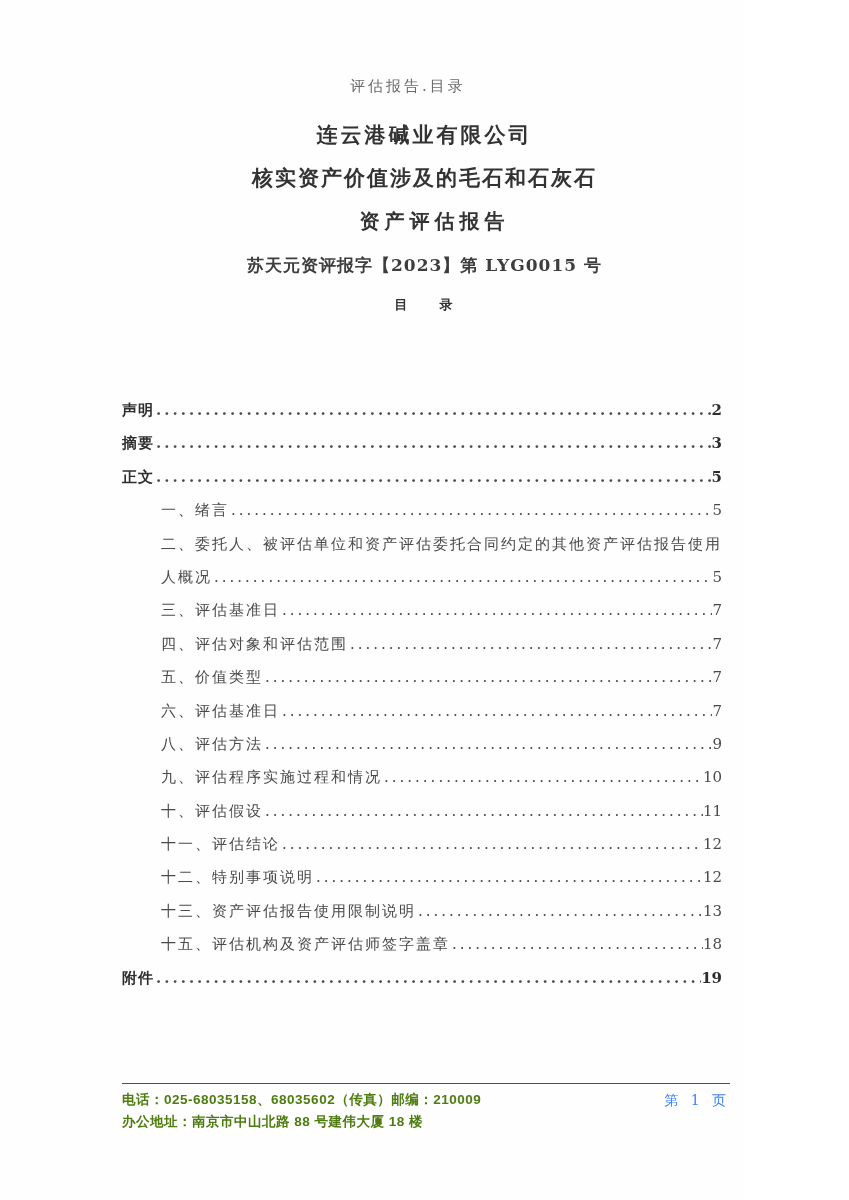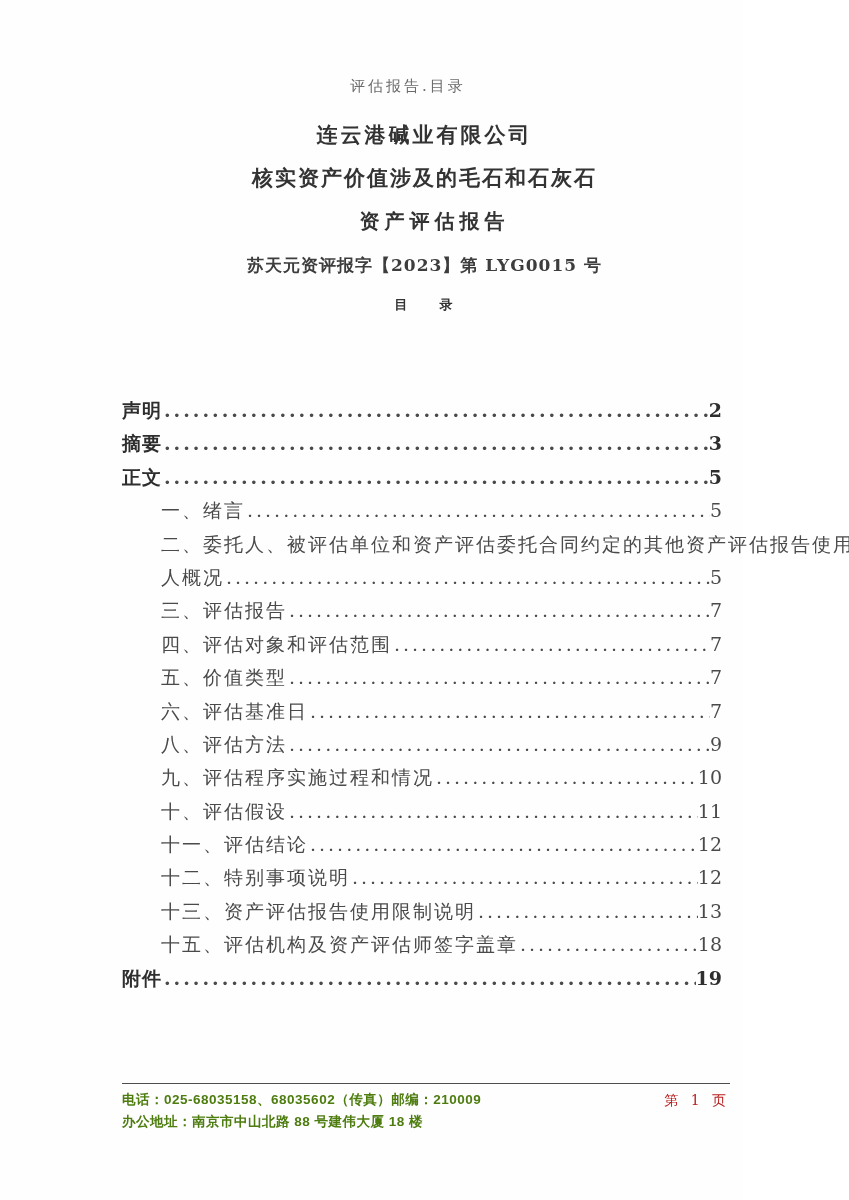--- a/index.html
+++ b/index.html
@@ -29,21 +29,21 @@
   .toc-heading{
     position:absolute;top:296px;left:0;width:849px;text-align:center;
     font-size:13px;font-weight:bold;color:#333;letter-spacing:2px;
   }
 
   
   .toc{position:absolute;left:122px;top:394px;width:600px;}
   .toc-row{
     display:flex;align-items:baseline;
     height:33.4px;line-height:33.4px;
-    font-size:19px;color:#4a4a4a;letter-spacing:2px;
+    font-size:15px;color:#4a4a4a;letter-spacing:2px;
     white-space:nowrap;
   }
   .toc-row.lvl1{padding-left:39px;}
   .toc-row.bold{font-weight:bold;color:#2e2e2e;letter-spacing:1px;}
   .toc-label{white-space:nowrap;}
   .toc-dots{
     flex:1;overflow:hidden;white-space:nowrap;
     letter-spacing:3px;padding:0 2px;color:#4a4a4a;
   }
   .toc-dots::after{
@@ -57,21 +57,21 @@
     border-top:1.5px solid #4e4e4e;
     padding-top:5px;
     display:flex;justify-content:space-between;align-items:flex-start;
   }
   .footer-left{
     font-family:"Liberation Sans","DejaVu Sans",sans-serif;
     font-weight:bold;font-size:13.5px;line-height:22px;color:#4d7c0f;
     letter-spacing:0.5px;
   }
   .footer-page{
-    font-size:14px;color:#b91c1c;letter-spacing:4px;line-height:22px;
+    font-size:14px;color:#3b82f6;letter-spacing:4px;line-height:22px;
   }
 </style>
 </head>
 <body>
 
 <div class="page">
 
   <div class="running-header">评估报告.目录</div>
 
   <div class="title-block">
@@ -106,21 +106,21 @@
       </div>
       <div class="toc-row lvl1">
         <span class="toc-label">二、委托人、被评估单位和资产评估委托合同约定的其他资产评估报告使用</span>
       </div>
       <div class="toc-row lvl1">
         <span class="toc-label">人概况</span>
         <span class="toc-dots"></span>
         <span class="toc-page">5</span>
       </div>
       <div class="toc-row lvl1">
-        <span class="toc-label">三、评估报告</span>
+        <span class="toc-label">三、评估基准日</span>
         <span class="toc-dots"></span>
         <span class="toc-page">7</span>
       </div>
       <div class="toc-row lvl1">
         <span class="toc-label">四、评估对象和评估范围</span>
         <span class="toc-dots"></span>
         <span class="toc-page">7</span>
       </div>
       <div class="toc-row lvl1">
         <span class="toc-label">五、价值类型</span>

